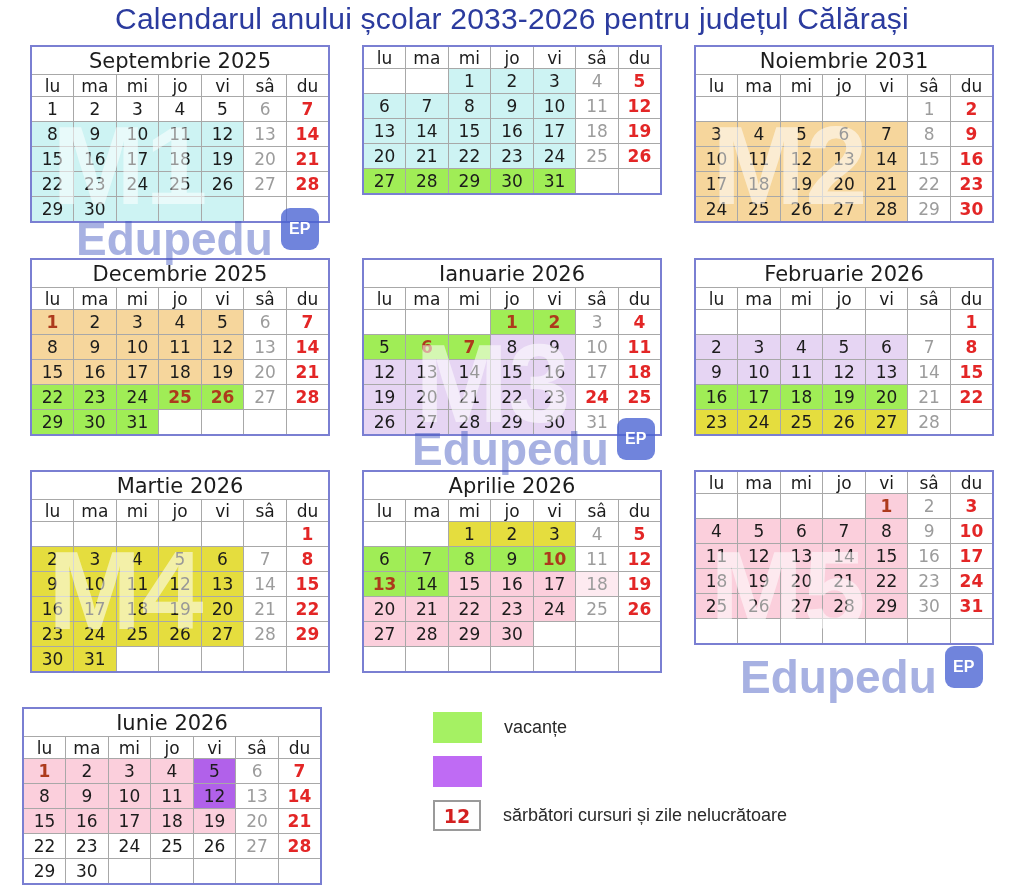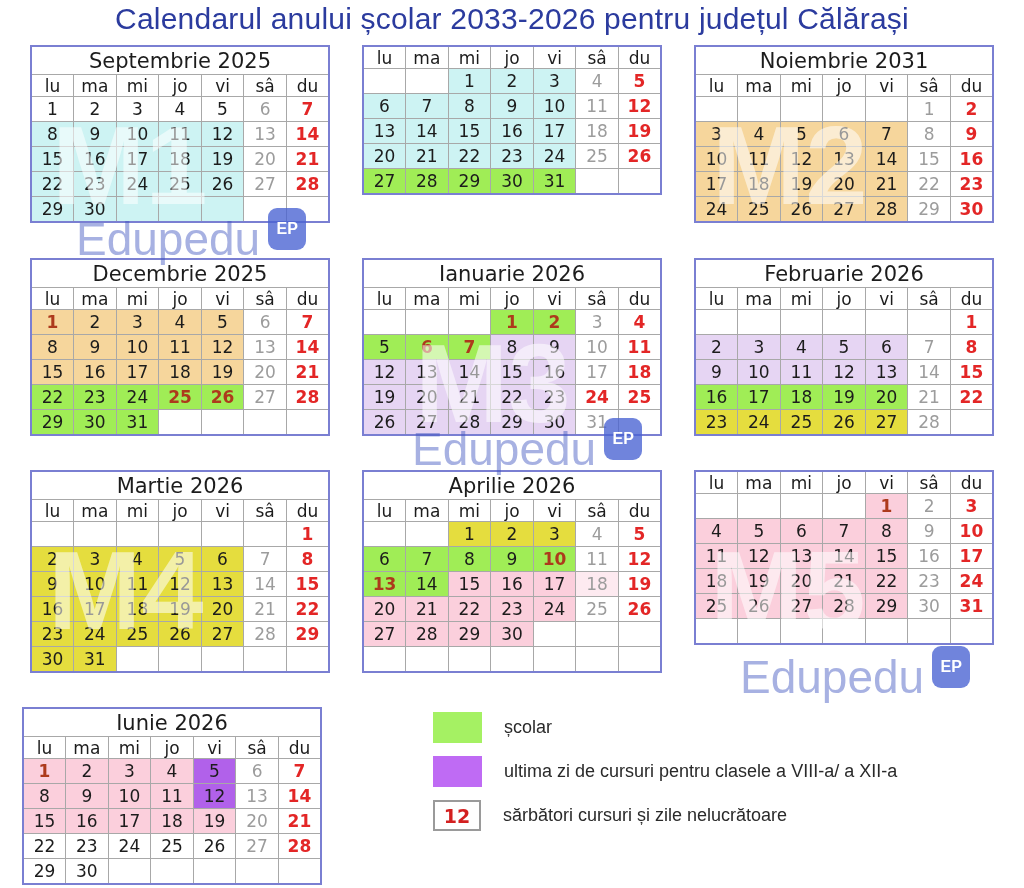--- a/index.html
+++ b/index.html
@@ -29,21 +29,21 @@
     font-size:112px;line-height:1;color:rgba(255,255,255,0.55);z-index:3;
     pointer-events:none;user-select:none;
   }
   #wm1{left:52px;top:110px;}
   #wm2{left:712px;top:110px;}
   #wm3{left:415px;top:328px;}
   #wm4{left:48px;top:535px;}
   #wm5{left:710px;top:535px;}
   .brand{position:absolute;z-index:3;display:flex;align-items:flex-start;gap:8px;pointer-events:none;}
   .brand .btxt{
-    font-family:"Liberation Sans",sans-serif;font-weight:normal;font-size:46px;
+    font-family:"Liberation Sans",sans-serif;font-weight:bold;font-size:46px;
     line-height:1;color:rgba(60,82,190,0.45);
   }
   .brand .blogo{
     width:38px;height:42px;margin-top:-8px;background:rgba(72,98,210,0.78);
     border-radius:9px;color:#fff;font-weight:bold;font-size:16px;
     display:flex;align-items:center;justify-content:center;
     font-family:"Liberation Sans",sans-serif;
   }
   #brand1{left:76px;top:216px;}
   #brand2{left:412px;top:426px;}
@@ -717,23 +717,22 @@
   <span class="blogo">EP</span>
 </div>
 <div class="brand" id="brand3">
   <span class="btxt">Edupedu</span>
   <span class="blogo">EP</span>
 </div>
 
 <div id="legend">
   <div class="lrow">
     <span class="lswatch" id="sw-green" style="background: rgb(165, 241, 99);"></span>
-    <span class="llabel">școlar</span>
+    <span class="llabel">vacanțe</span>
   </div>
   <div class="lrow">
     <span class="lswatch" id="sw-purple" style="background: rgb(191, 107, 244);"></span>
-    <span class="llabel">ultima zi de cursuri pentru clasele a VIII-a/ a XII-a</span>
   </div>
   <div class="lrow">
     <span class="lbox" id="sw-box" style="color: rgb(211, 32, 32);">12</span>
     <span class="llabel">sărbători cursuri  și zile nelucrătoare</span>
   </div>
 </div>
 
 </body></html>

